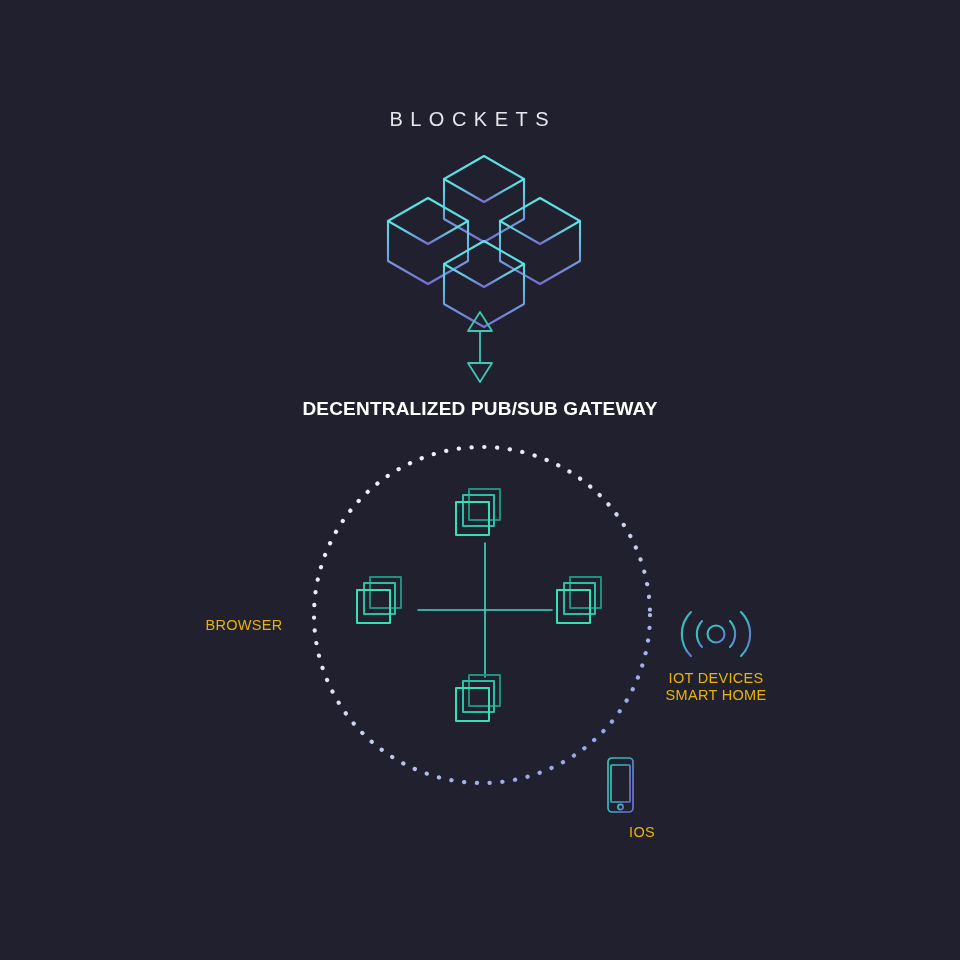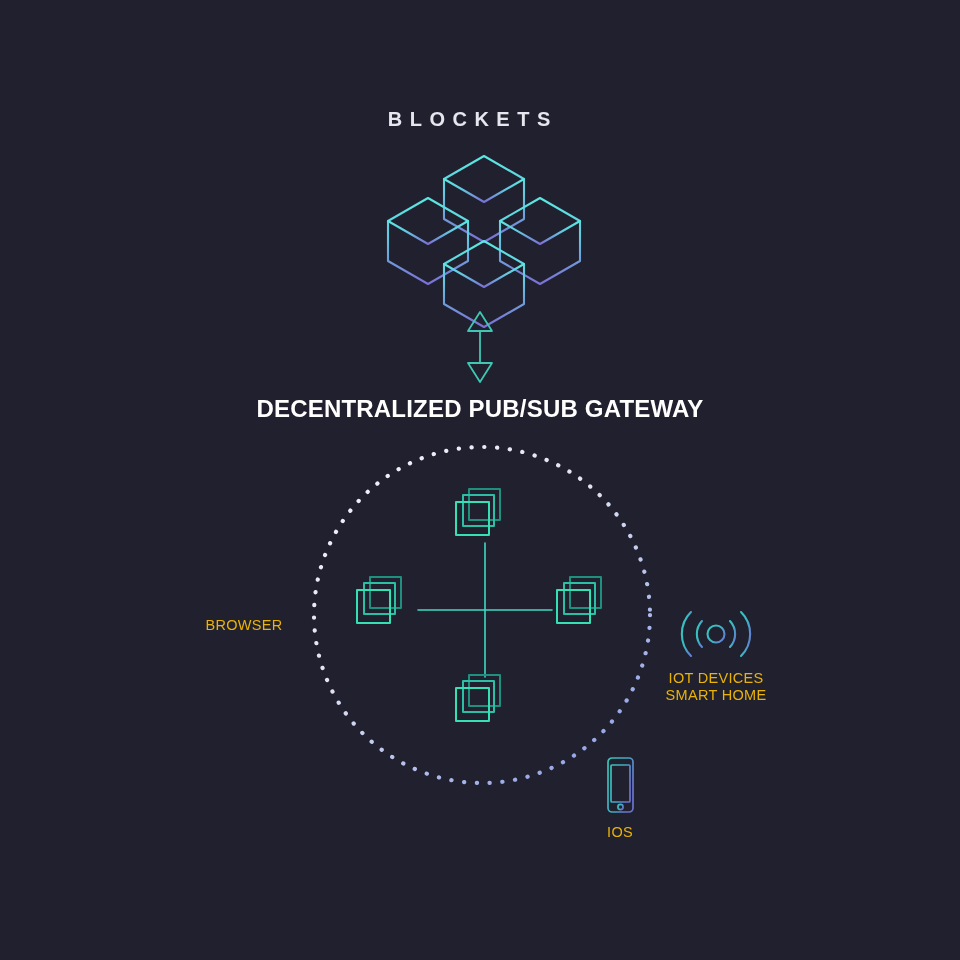--- a/index.html
+++ b/index.html
@@ -18,33 +18,33 @@
   .abs { position: absolute; }
 
   
   #blockets-title {
     top: 108px;
     left: 0;
     width: 938px;
     text-align: center;
     color: #e6e6ef;
     font-size: 20px;
-    font-weight: 700;
+    font-weight: 400;
     letter-spacing: 7.5px;
     text-indent: 7.5px;
   }
 
   
   #gateway-title {
     top: 396px;
     left: 0;
     width: 960px;
     text-align: center;
     color: #ffffff;
-    font-size: 24px;
+    font-size: 19px;
     font-weight: 700;
     line-height: 26px;
     letter-spacing: 0.2px;
   }
 
   
   .dev-label {
     color: #eab308;
     font-size: 14.5px;
     font-weight: 400;
@@ -216,16 +216,16 @@
           </linearGradient>
         </defs>
         <g fill="none" stroke="url(#phoneGrad)" stroke-width="1.7" stroke-linejoin="round" stroke-linecap="round">
           <rect x="23" y="2" width="25" height="54" rx="4"></rect>
           <rect x="26" y="9" width="19" height="37" rx="1"></rect>
           <line x1="32" y1="6" x2="39" y2="6"></line>
           <circle cx="35.5" cy="51" r="2.6"></circle>
         </g>
       </svg>
     </div>
-    <div class="dev-label" style="margin-top:10px;">IOS</div>
+    <div class="dev-label" style="margin-top:10px;text-align:right;">IOS</div>
   </div>
 
 </div>
 
 </body></html>

